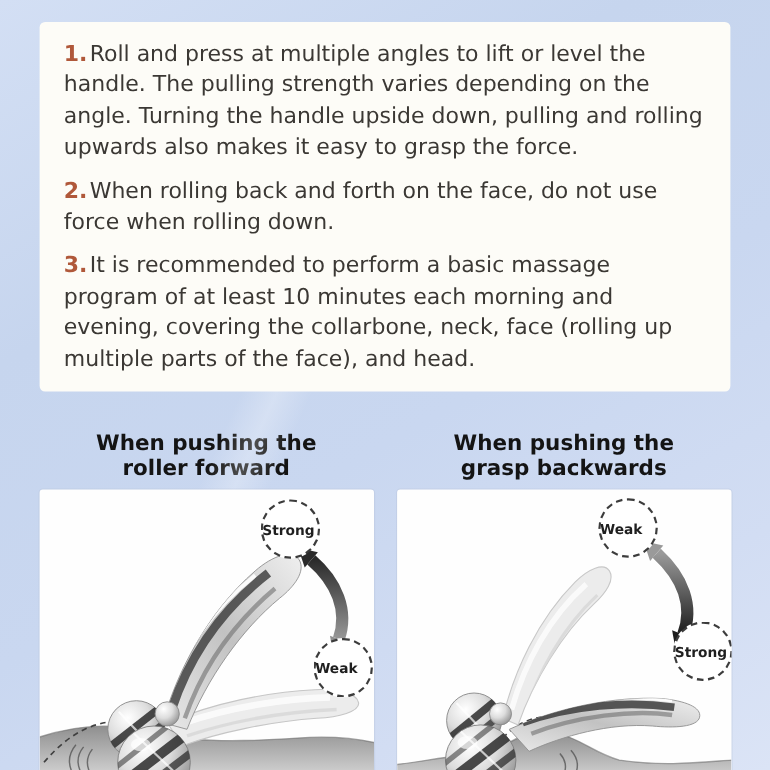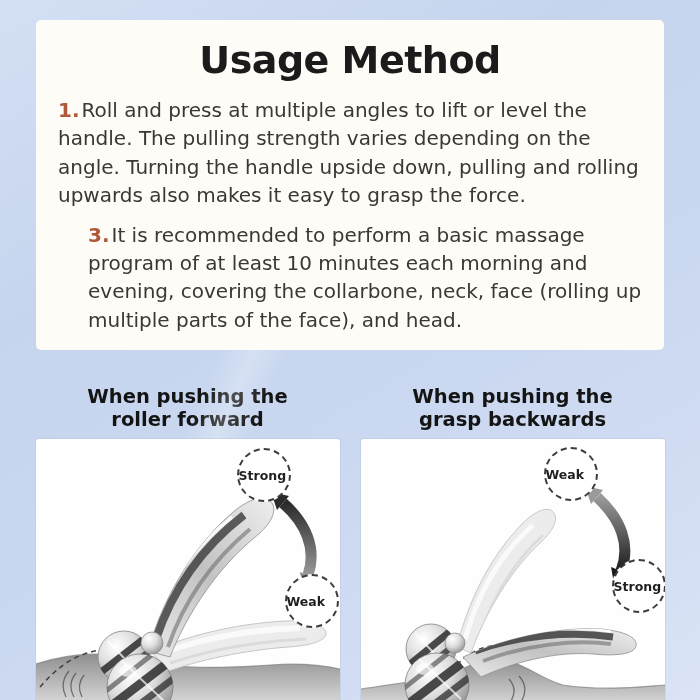--- a/index.html
+++ b/index.html
@@ -37,21 +37,21 @@
     letter-spacing: -0.5px;
     color: #1c1a1a;
     margin: 4px 0 14px 0;
   }
   .step {
     font-size: 20px;
     line-height: 1.42;
     color: #3b3834;
     margin: 0 0 11px 0;
   }
-  .step:last-child { margin-bottom: 2px; margin-left: 30px; }
+  .step:last-child { margin-bottom: 2px; }
   .step-num {
     color: #b0583a;
     font-weight: 700;
     margin-right: 2px;
   }
   .columns {
     display: flex;
     justify-content: center;
     gap: 21px;
     margin-top: 36px;
@@ -99,23 +99,25 @@
     line-height: 1.32;
     margin-top: 10px;
   }
 </style>
 </head>
 <body>
 
 <div class="page">
 
   <section class="card">
-    <h1 class="card-title">Usage Method</h1>
     <p class="step">
       <span class="step-num">1.</span><span>Roll and press at multiple angles to lift or level the handle. The pulling strength varies depending on the angle. Turning the handle upside down, pulling and rolling upwards also makes it easy to grasp the force.</span>
+    </p>
+    <p class="step">
+      <span class="step-num">2.</span><span>When rolling back and forth on the face, do not use force when rolling down.</span>
     </p>
     <p class="step">
       <span class="step-num">3.</span><span>It is recommended to perform a basic massage program of at least 10 minutes each morning and evening, covering the collarbone, neck, face (rolling up multiple parts of the face), and head.</span>
     </p>
   </section>
 
   <div class="columns">
 
     <div class="column">
       <h2 class="panel-heading">

